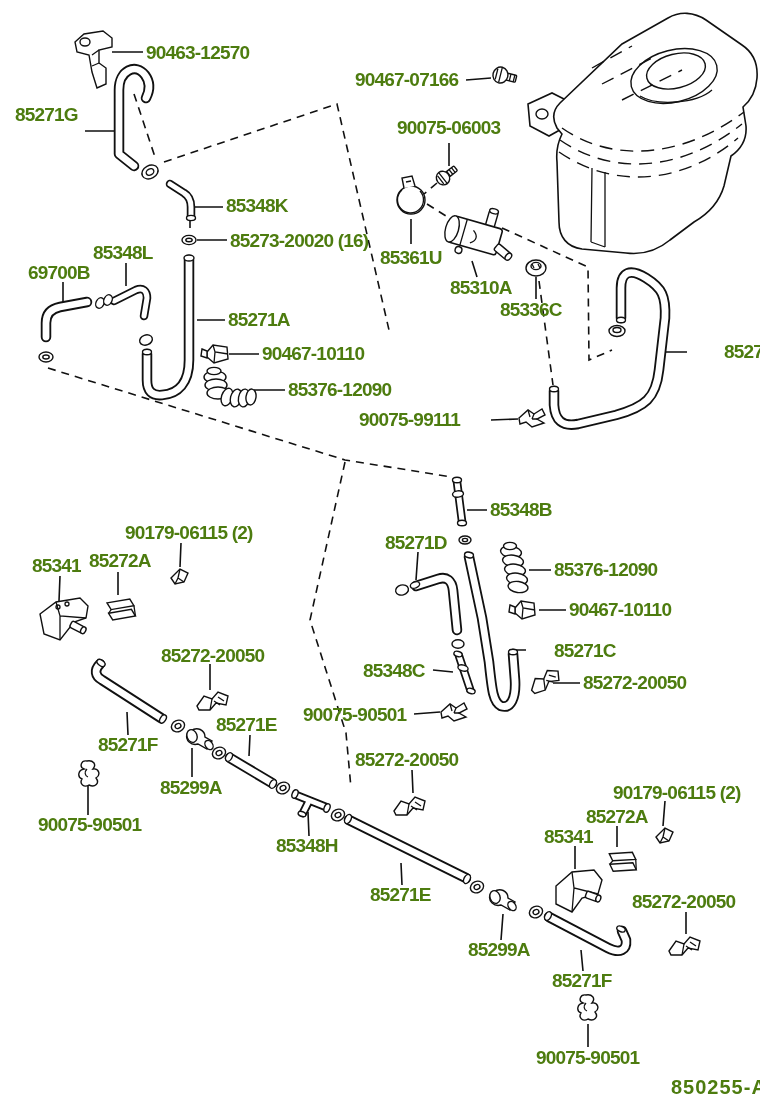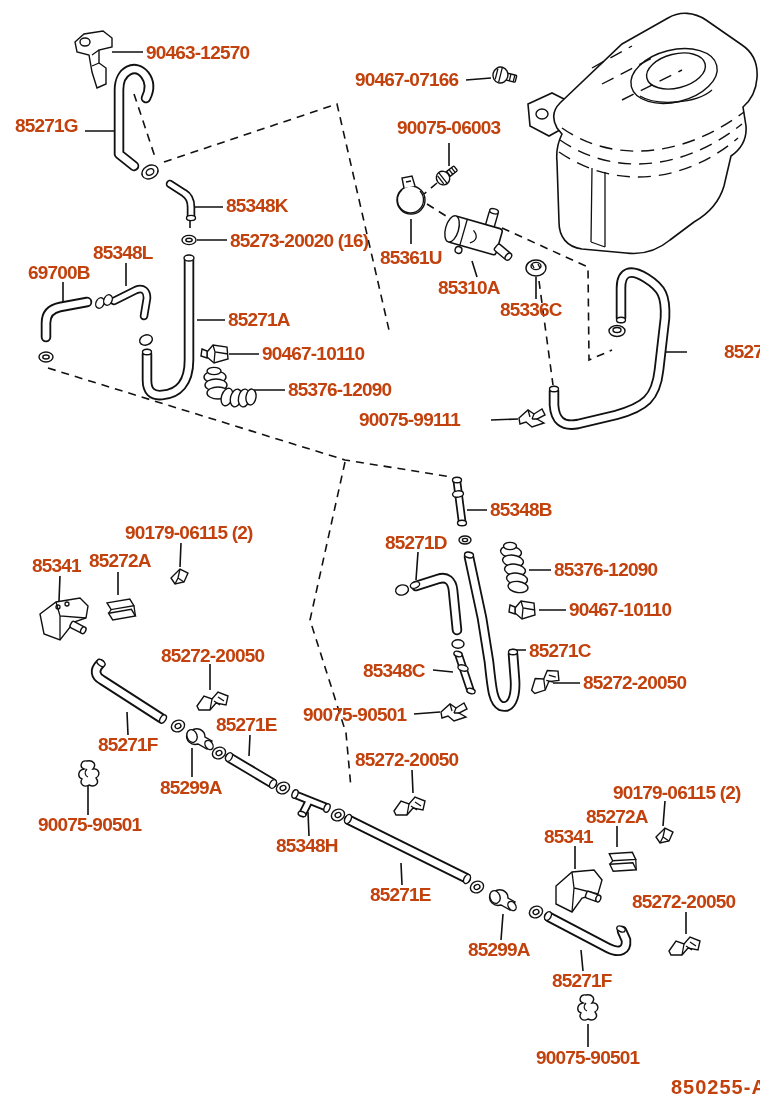--- a/index.html
+++ b/index.html
@@ -2,21 +2,21 @@
 <html><head>
 <meta charset="utf-8">
 <style>
   html,body{margin:0;padding:0;background:#ffffff;}
   .stage{
     position:relative;width:760px;height:1112px;background:#ffffff;overflow:hidden;
     font-family:"Liberation Sans",sans-serif;
   }
   .stage svg{position:absolute;left:0;top:0;}
   .plabel{
-    position:absolute;white-space:nowrap;color:#c2410c;
+    position:absolute;white-space:nowrap;color:#4d7c0f;
     font:bold 19px/1 "Liberation Sans",sans-serif;letter-spacing:-0.8px;
   }
   .figcode{font:bold 20px/1 "Liberation Sans",sans-serif;letter-spacing:1px;}
   
   .ln{stroke:#111;stroke-width:1.6;fill:none;}
   .th{stroke:#111;stroke-width:1.3;fill:none;}
   .dash{stroke:#111;stroke-width:1.6;fill:none;stroke-dasharray:8 6;}
   .rib{stroke:#111;stroke-width:1.4;fill:none;stroke-dasharray:13 8;}
   .wf{fill:#fff;stroke:#111;stroke-width:1.6;}
   .wf2{fill:#fff;stroke:#111;stroke-width:1.4;}
@@ -351,40 +351,40 @@
   </g>
   <g transform="translate(669 936)">
     <use href="#clip20050"></use>
   </g>
   <g transform="translate(575 994)">
     <use href="#hook90501"></use>
   </g>
 </svg>
 
 <div class="plabel" style="left:146px;top:43px">90463-12570</div>
-<div class="plabel" style="left:15px;top:116px">85271G</div>
+<div class="plabel" style="left:15px;top:105px">85271G</div>
 <div class="plabel" style="left:226px;top:196px">85348K</div>
 <div class="plabel" style="left:230px;top:231px">85273-20020 (16)</div>
 <div class="plabel" style="left:93px;top:243px">85348L</div>
 <div class="plabel" style="left:28px;top:263px">69700B</div>
 <div class="plabel" style="left:228px;top:310px">85271A</div>
 <div class="plabel" style="left:262px;top:344px">90467-10110</div>
 <div class="plabel" style="left:288px;top:380px">85376-12090</div>
 <div class="plabel" style="left:355px;top:70px">90467-07166</div>
 <div class="plabel" style="left:397px;top:118px">90075-06003</div>
 <div class="plabel" style="left:380px;top:248px">85361U</div>
-<div class="plabel" style="left:438px;top:278px">85310A</div>
+<div class="plabel" style="left:450px;top:278px">85310A</div>
 <div class="plabel" style="left:500px;top:300px">85336C</div>
 <div class="plabel" style="left:724px;top:342px">85271</div>
 <div class="plabel" style="left:359px;top:410px">90075-99111</div>
 <div class="plabel" style="left:490px;top:500px">85348B</div>
 <div class="plabel" style="left:385px;top:533px">85271D</div>
 <div class="plabel" style="left:554px;top:560px">85376-12090</div>
 <div class="plabel" style="left:569px;top:600px">90467-10110</div>
-<div class="plabel" style="left:529px;top:641px">85271C</div>
+<div class="plabel" style="left:554px;top:641px">85271C</div>
 <div class="plabel" style="left:363px;top:661px">85348C</div>
 <div class="plabel" style="left:583px;top:673px">85272-20050</div>
 <div class="plabel" style="left:303px;top:705px">90075-90501</div>
 <div class="plabel" style="left:355px;top:750px">85272-20050</div>
 <div class="plabel" style="left:125px;top:523px">90179-06115 (2)</div>
 <div class="plabel" style="left:32px;top:556px">85341</div>
 <div class="plabel" style="left:89px;top:551px">85272A</div>
 <div class="plabel" style="left:161px;top:646px">85272-20050</div>
 <div class="plabel" style="left:98px;top:735px">85271F</div>
 <div class="plabel" style="left:216px;top:715px">85271E</div>

